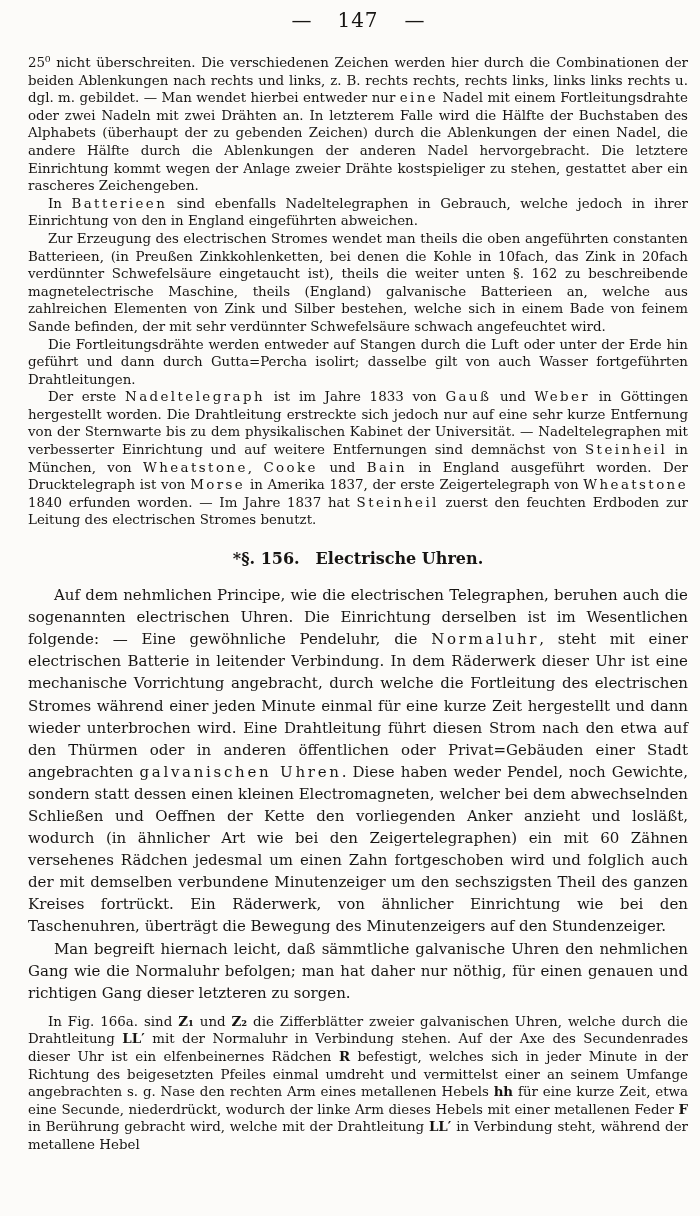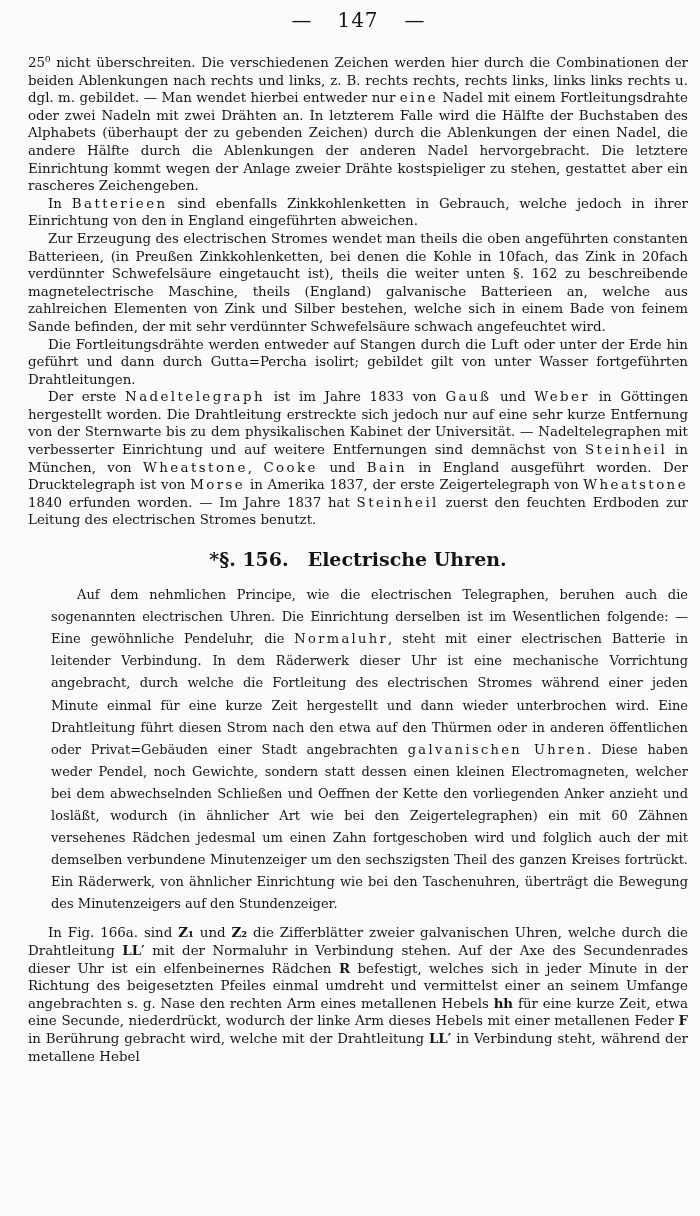--- a/index.html
+++ b/index.html
@@ -41,30 +41,29 @@
   p.noindent { text-indent: 0; }
 
   .small-print p {
     font-size: 13.4px;
     line-height: 17.6px;
     text-indent: 20px;
   }
   .small-print p.noindent { text-indent: 0; }
 
   .main-text p {
-    font-size: 13px;
+    font-size: 15px;
     line-height: 22.1px;
     text-indent: 26px;
-    margin-left: 23px;
   }
 
   .section-heading {
     margin: 18px 0 13px 0;
     text-align: center;
-    font-size: 19px;
+    font-size: 16px;
     font-weight: bold;
     line-height: 24px;
   }
 
   .bottom-block { margin-top: 9px; }
 
   
   .sp { letter-spacing: 0.18em; }   
   .b  { font-weight: bold; }        
 </style>
@@ -74,29 +73,30 @@
 <div class="page">
 
   <div class="pagenum-row">
     <span class="dash">—</span>
     <span class="num">147</span>
     <span class="dash">—</span>
   </div>
 
   <div class="small-print">
       <p class="noindent"><span>25⁰ nicht überschreiten. Die verschiedenen Zeichen werden hier durch die Combinationen der beiden Ablenkungen nach rechts und links, z. B. rechts rechts, rechts links, links links rechts u. dgl. m. gebildet. — Man wendet hierbei entweder nur </span><span class="sp">eine</span><span> Nadel mit einem Fortleitungsdrahte oder zwei Nadeln mit zwei Drähten an. In letzterem Falle wird die Hälfte der Buchstaben des Alphabets (überhaupt der zu gebenden Zeichen) durch die Ablenkungen der einen Nadel, die andere Hälfte durch die Ablenkungen der anderen Nadel hervorgebracht. Die letztere Einrichtung kommt wegen der Anlage zweier Drähte kostspieliger zu stehen, gestattet aber ein rascheres Zeichengeben.</span></p>
-      <p><span>In </span><span class="sp">Batterieen</span><span> sind ebenfalls Zinkkohlenketten in Gebrauch, welche jedoch in ihrer Einrichtung von den in England eingeführten abweichen.</span></p>
+      <p><span>In </span><span class="sp">Batterieen</span><span> sind ebenfalls Nadeltelegraphen in Gebrauch, welche jedoch in ihrer Einrichtung von den in England eingeführten abweichen.</span></p>
       <p><span>Zur Erzeugung des electrischen Stromes wendet man theils die oben angeführten constanten Batterieen, (in Preußen Zinkkohlenketten, bei denen die Kohle in 10fach, das Zink in 20fach verdünnter Schwefelsäure eingetaucht ist), theils die weiter unten §. 162 zu beschreibende magnetelectrische Maschine, theils (England) galvanische Batterieen an, welche aus zahlreichen Elementen von Zink und Silber bestehen, welche sich in einem Bade von feinem Sande befinden, der mit sehr verdünnter Schwefelsäure schwach angefeuchtet wird.</span></p>
-      <p><span>Die Fortleitungsdrähte werden entweder auf Stangen durch die Luft oder unter der Erde hin geführt und dann durch Gutta=Percha isolirt; gebildet gilt von unter Wasser fortgeführten Drahtleitungen.</span></p>
+      <p><span>Die Fortleitungsdrähte werden entweder auf Stangen durch die Luft oder unter der Erde hin geführt und dann durch Gutta=Percha isolirt; dasselbe gilt von auch Wasser fortgeführten Drahtleitungen.</span></p>
       <p><span>Der erste </span><span class="sp">Nadeltelegraph</span><span> ist im Jahre 1833 von </span><span class="sp">Gauß</span><span> und </span><span class="sp">Weber</span><span> in Göttingen hergestellt worden. Die Drahtleitung erstreckte sich jedoch nur auf eine sehr kurze Entfernung von der Sternwarte bis zu dem physikalischen Kabinet der Universität. — Nadeltelegraphen mit verbesserter Einrichtung und auf weitere Entfernungen sind demnächst von </span><span class="sp">Steinheil</span><span> in München, von </span><span class="sp">Wheatstone</span><span>, </span><span class="sp">Cooke</span><span> und </span><span class="sp">Bain</span><span> in England ausgeführt worden. Der Drucktelegraph ist von </span><span class="sp">Morse</span><span> in Amerika 1837, der erste Zeigertelegraph von </span><span class="sp">Wheatstone</span><span> 1840 erfunden worden. — Im Jahre 1837 hat </span><span class="sp">Steinheil</span><span> zuerst den feuchten Erdboden zur Leitung des electrischen Stromes benutzt.</span></p>
     </div>
 
   <h3 class="section-heading">*§. 156. Electrische Uhren.</h3>
 
   <div class="main-text">
       <p><span>Auf dem nehmlichen Principe, wie die electrischen Telegraphen, beruhen auch die sogenannten electrischen Uhren. Die Einrichtung derselben ist im Wesentlichen folgende: — Eine gewöhnliche Pendeluhr, die </span><span class="sp">Normaluhr</span><span>, steht mit einer electrischen Batterie in leitender Verbindung. In dem Räderwerk dieser Uhr ist eine mechanische Vorrichtung angebracht, durch welche die Fortleitung des electrischen Stromes während einer jeden Minute einmal für eine kurze Zeit hergestellt und dann wieder unterbrochen wird. Eine Drahtleitung führt diesen Strom nach den etwa auf den Thürmen oder in anderen öffentlichen oder Privat=Gebäuden einer Stadt angebrachten </span><span class="sp">galvanischen Uhren</span><span>. Diese haben weder Pendel, noch Gewichte, sondern statt dessen einen kleinen Electromagneten, welcher bei dem abwechselnden Schließen und Oeffnen der Kette den vorliegenden Anker anzieht und losläßt, wodurch (in ähnlicher Art wie bei den Zeigertelegraphen) ein mit 60 Zähnen versehenes Rädchen jedesmal um einen Zahn fortgeschoben wird und folglich auch der mit demselben verbundene Minutenzeiger um den sechszigsten Theil des ganzen Kreises fortrückt. Ein Räderwerk, von ähnlicher Einrichtung wie bei den Taschenuhren, überträgt die Bewegung des Minutenzeigers auf den Stundenzeiger.</span></p>
+      <p><span>Man begreift hiernach leicht, daß sämmtliche galvanische Uhren den nehmlichen Gang wie die Normaluhr befolgen; man hat daher nur nöthig, für einen genauen und richtigen Gang dieser letzteren zu sorgen.</span></p>
     </div>
 
   <div class="small-print bottom-block">
       <p><span>In Fig. 166a. sind </span><span class="b">Z₁</span><span> und </span><span class="b">Z₂</span><span> die Zifferblätter zweier galvanischen Uhren, welche durch die Drahtleitung </span><span class="b">LL′</span><span> mit der Normaluhr in Verbindung stehen. Auf der Axe des Secundenrades dieser Uhr ist ein elfenbeinernes Rädchen </span><span class="b">R</span><span> befestigt, welches sich in jeder Minute in der Richtung des beigesetzten Pfeiles einmal umdreht und vermittelst einer an seinem Umfange angebrachten s. g. Nase den rechten Arm eines metallenen Hebels </span><span class="b">hh</span><span> für eine kurze Zeit, etwa eine Secunde, niederdrückt, wodurch der linke Arm dieses Hebels mit einer metallenen Feder </span><span class="b">F</span><span> in Berührung gebracht wird, welche mit der Drahtleitung </span><span class="b">LL′</span><span> in Verbindung steht, während der metallene Hebel</span></p>
     </div>
 
 </div>
 
 </body></html>

